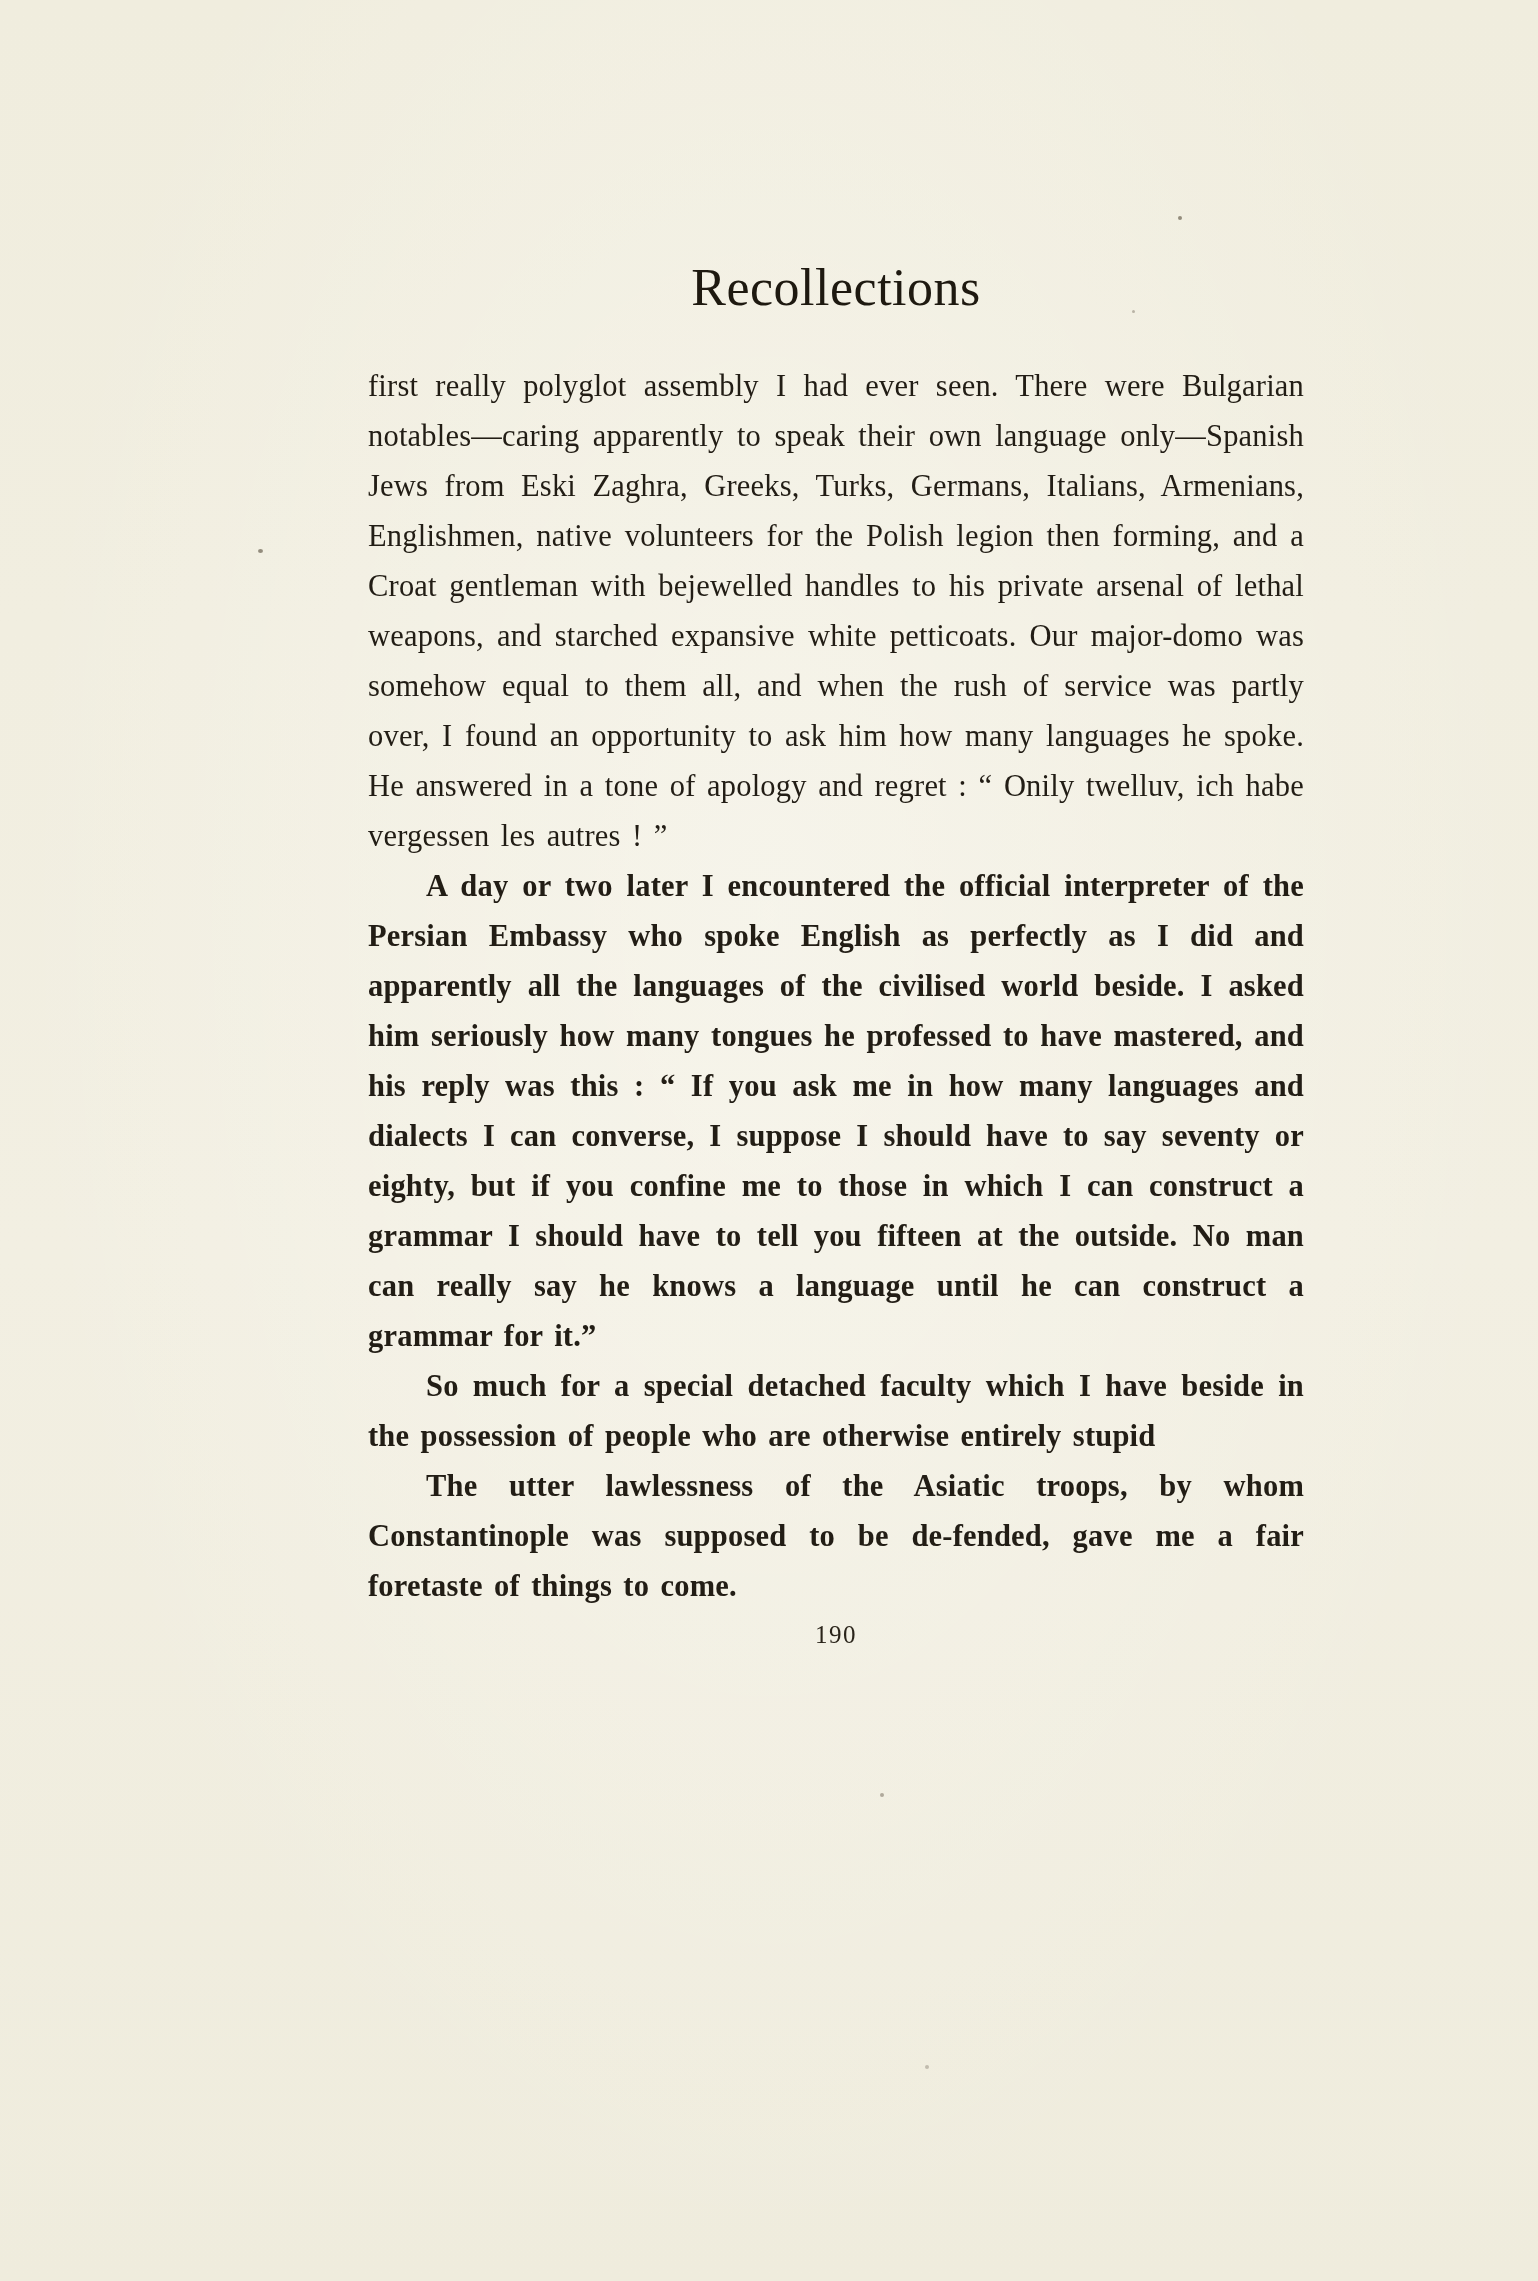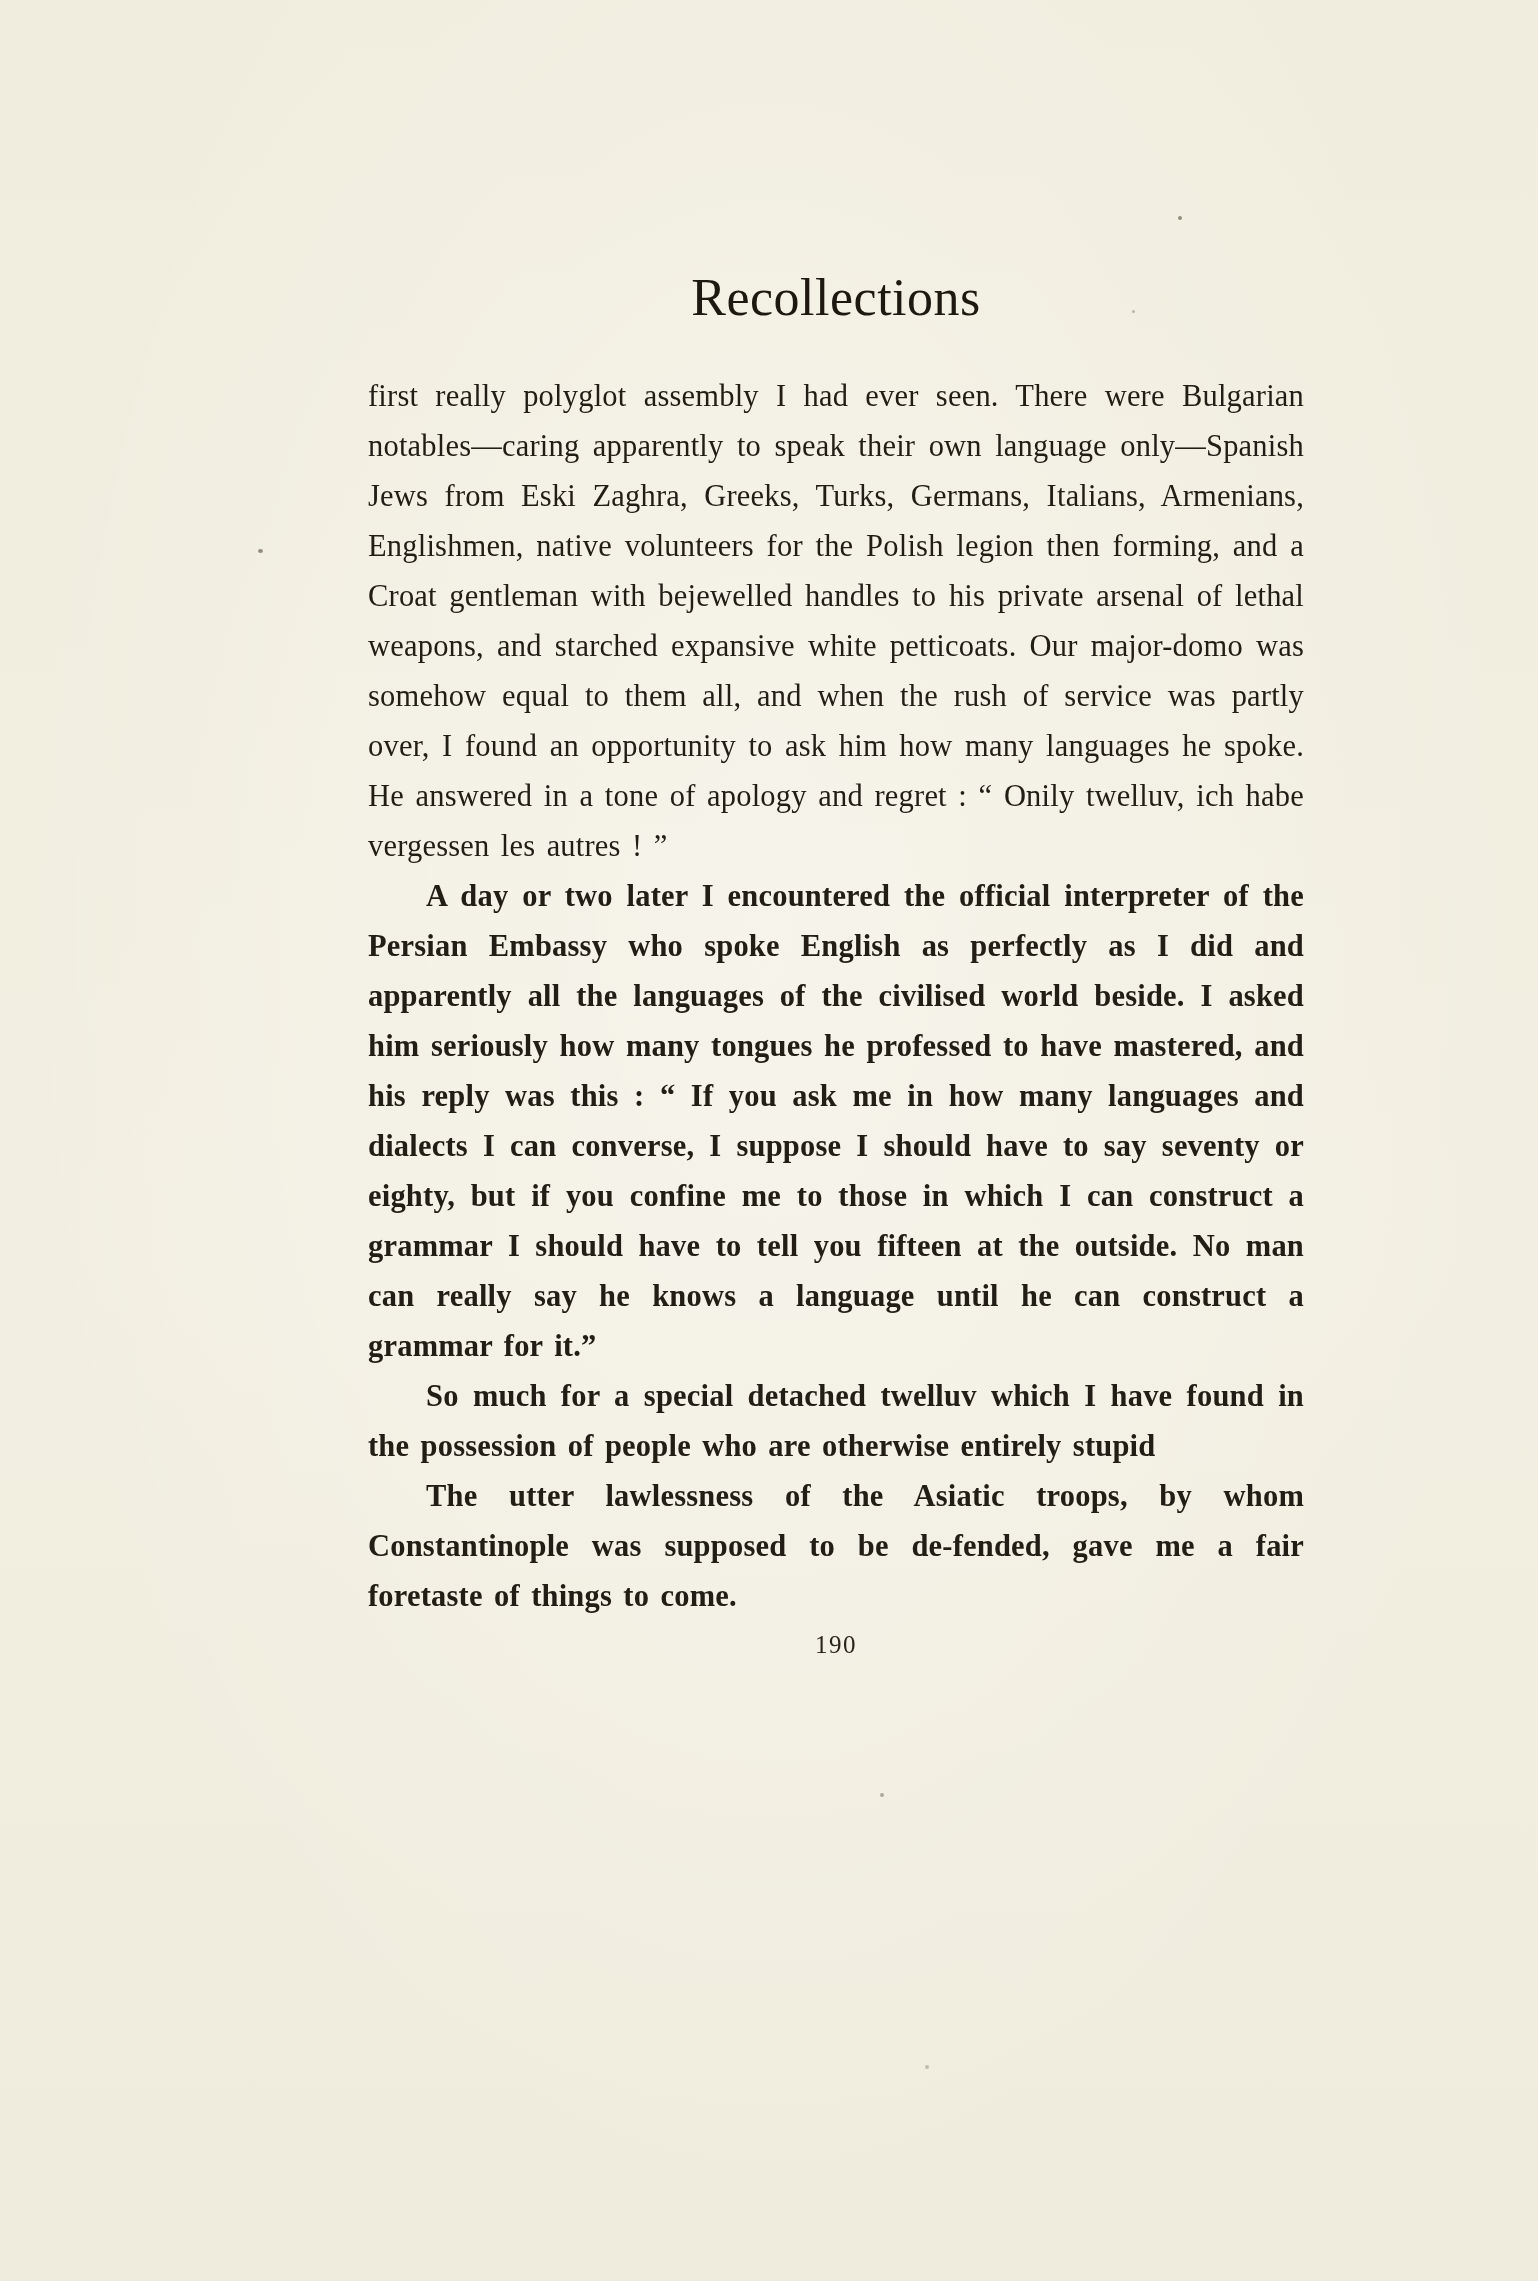--- a/index.html
+++ b/index.html
@@ -16,21 +16,21 @@
     background-image:
       radial-gradient(ellipse at 50% 40%, rgba(255,255,252,0.35), rgba(0,0,0,0) 70%),
       linear-gradient(180deg, #f0edde 0%, #f2efe2 55%, #efecdd 100%);
     overflow: hidden;
     font-family: "Liberation Serif", "DejaVu Serif", serif;
     color: #221d15;
   }
   .text-column {
     position: absolute;
     left: 368px;
-    top: 268px;
+    top: 258px;
     width: 936px;
   }
   .doc-title {
     text-align: center;
     font-size: 52px;
     font-weight: 400;
     letter-spacing: 0.5px;
     margin: 0 0 44px 0;
     color: #1e1910;
   }
@@ -75,20 +75,20 @@
   <span class="speck speck-4"></span>
   <span class="speck speck-5"></span>
 
   <div class="text-column">
 
     <h1 class="doc-title">Recollections</h1>
 
     <div class="doc-body">
       <p>first really polyglot assembly I had ever seen. There were Bulgarian notables—caring apparently to speak their own language only—Spanish Jews from Eski Zaghra, Greeks, Turks, Germans, Italians, Armenians, Englishmen, native volunteers for the Polish legion then forming, and a Croat gentleman with bejewelled handles to his private arsenal of lethal weapons, and starched expansive white petticoats. Our major-domo was somehow equal to them all, and when the rush of service was partly over, I found an opportunity to ask him how many languages he spoke.  He answered in a tone of apology and regret :  “ Onily twelluv, ich habe vergessen les autres ! ”</p>
       <p class="indented">A day or two later I encountered the official interpreter of the Persian Embassy who spoke English as perfectly as I did and apparently all the languages of the civilised world beside.  I asked him seriously how many tongues he professed to have mastered, and his reply was this :  “ If you ask me in how many languages and dialects I can converse, I suppose I should have to say seventy or eighty, but if you confine me to those in which I can construct a grammar I should have to tell you fifteen at the outside.  No man can really say he knows a language until he can construct a grammar for it.”</p>
-      <p class="indented">So much for a special detached twelluv which I have found in the possession of people who are otherwise entirely stupid</p>
+      <p class="indented">So much for a special detached faculty which I have beside in the possession of people who are otherwise entirely stupid</p>
       <p class="indented">The utter lawlessness of the Asiatic troops, by whom Constantinople was supposed to be de-fended, gave me a fair foretaste of things to come.</p>
     </div>
 
     <div class="page-number">190</div>
   </div>
 
 </div>
 
 </body></html>

